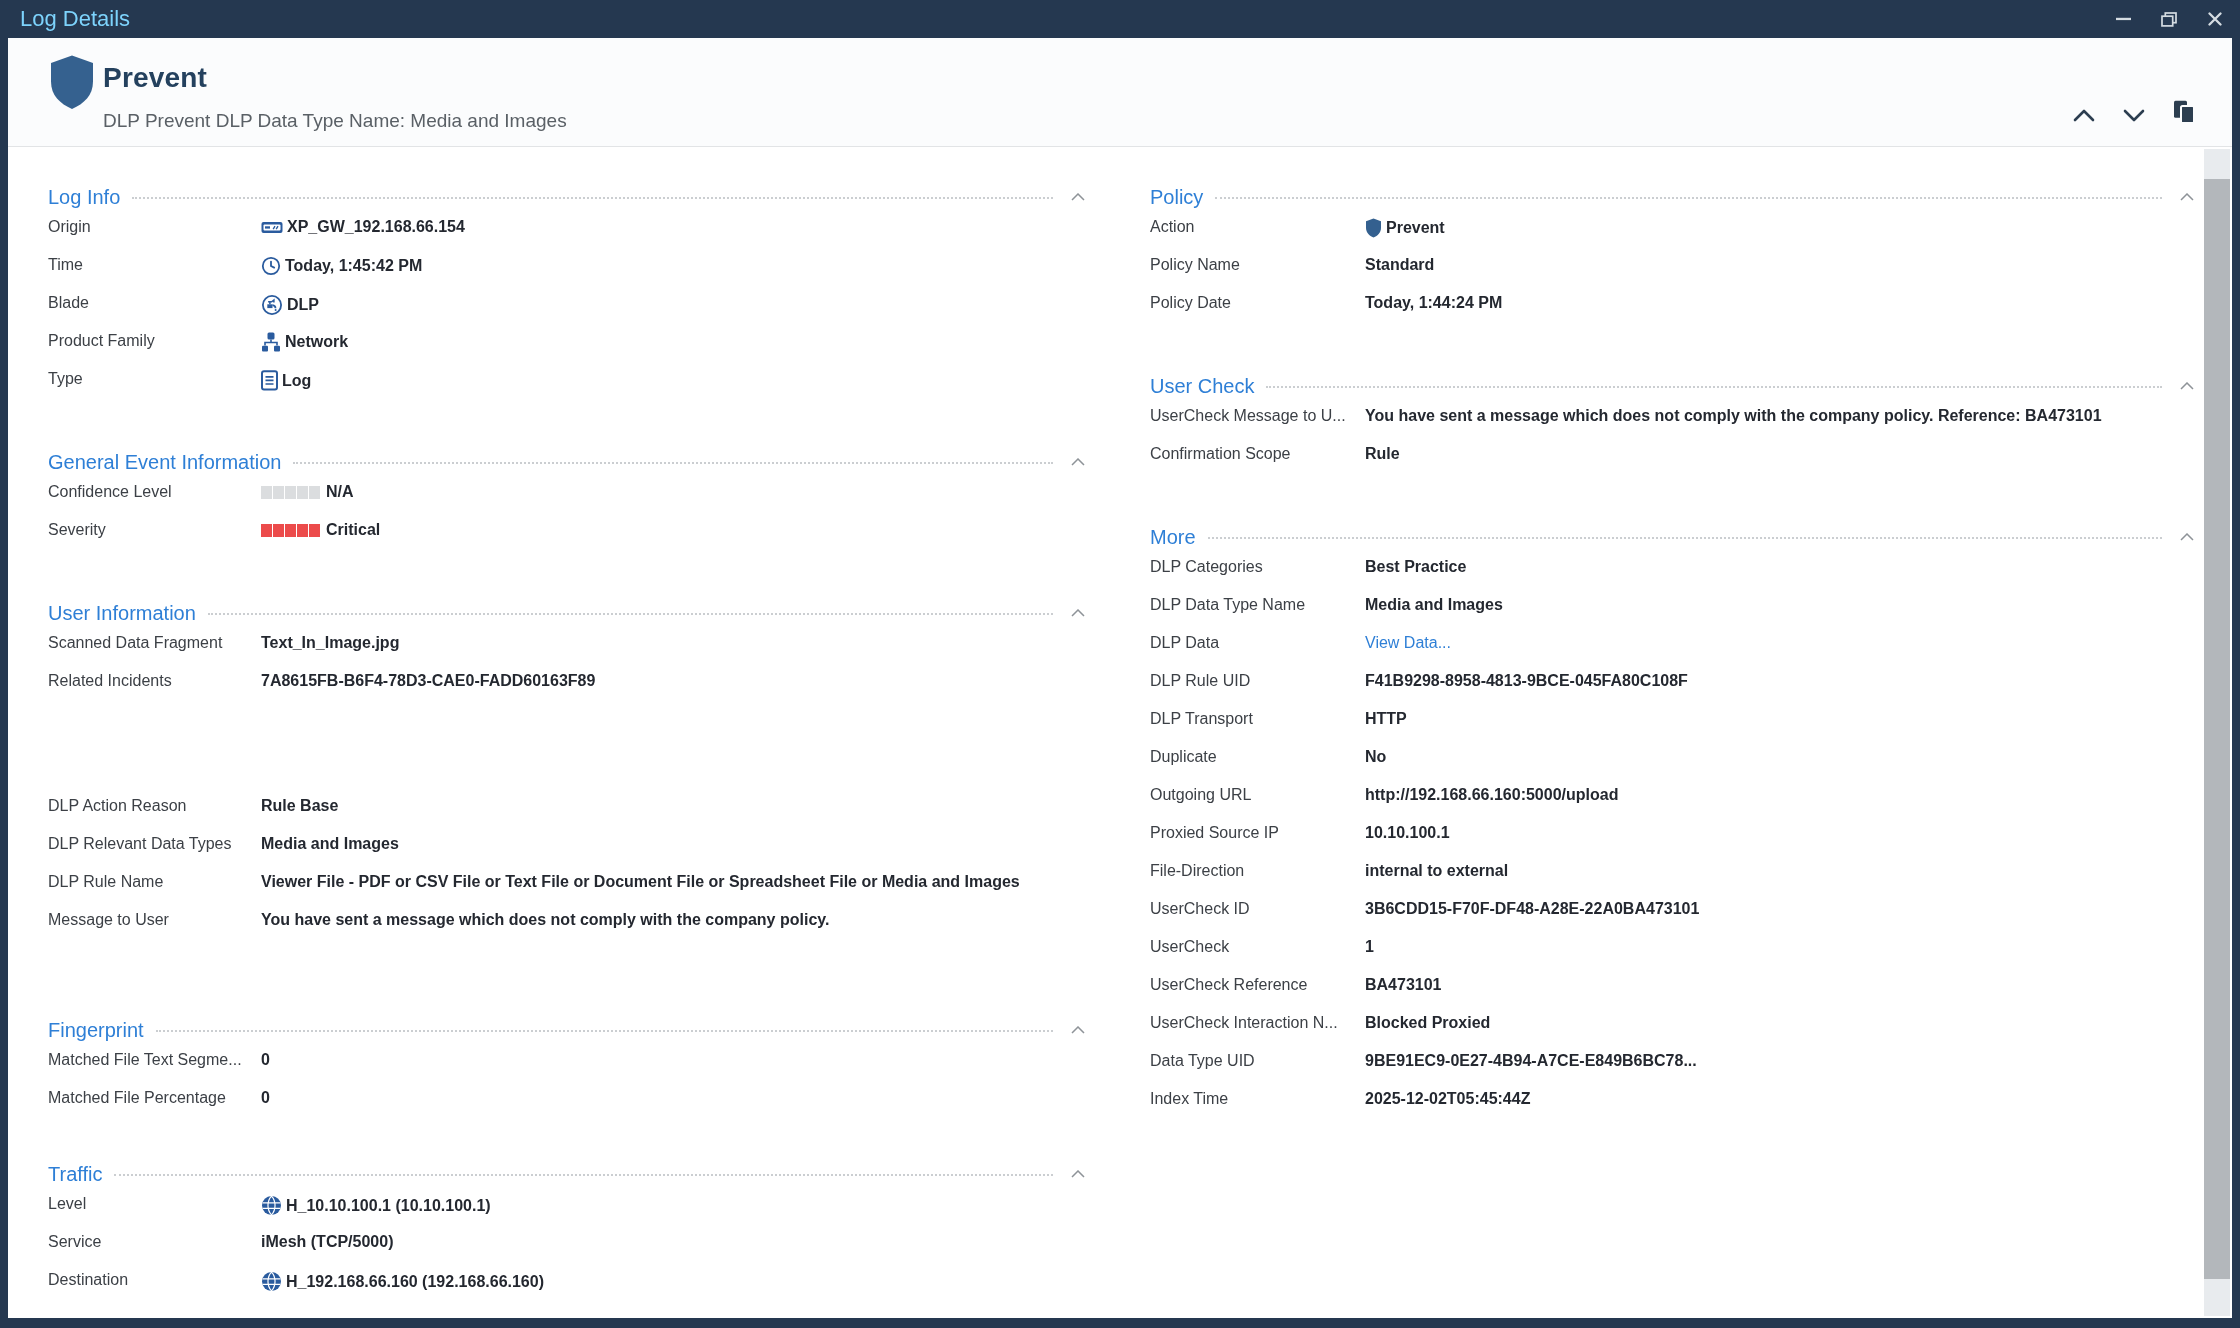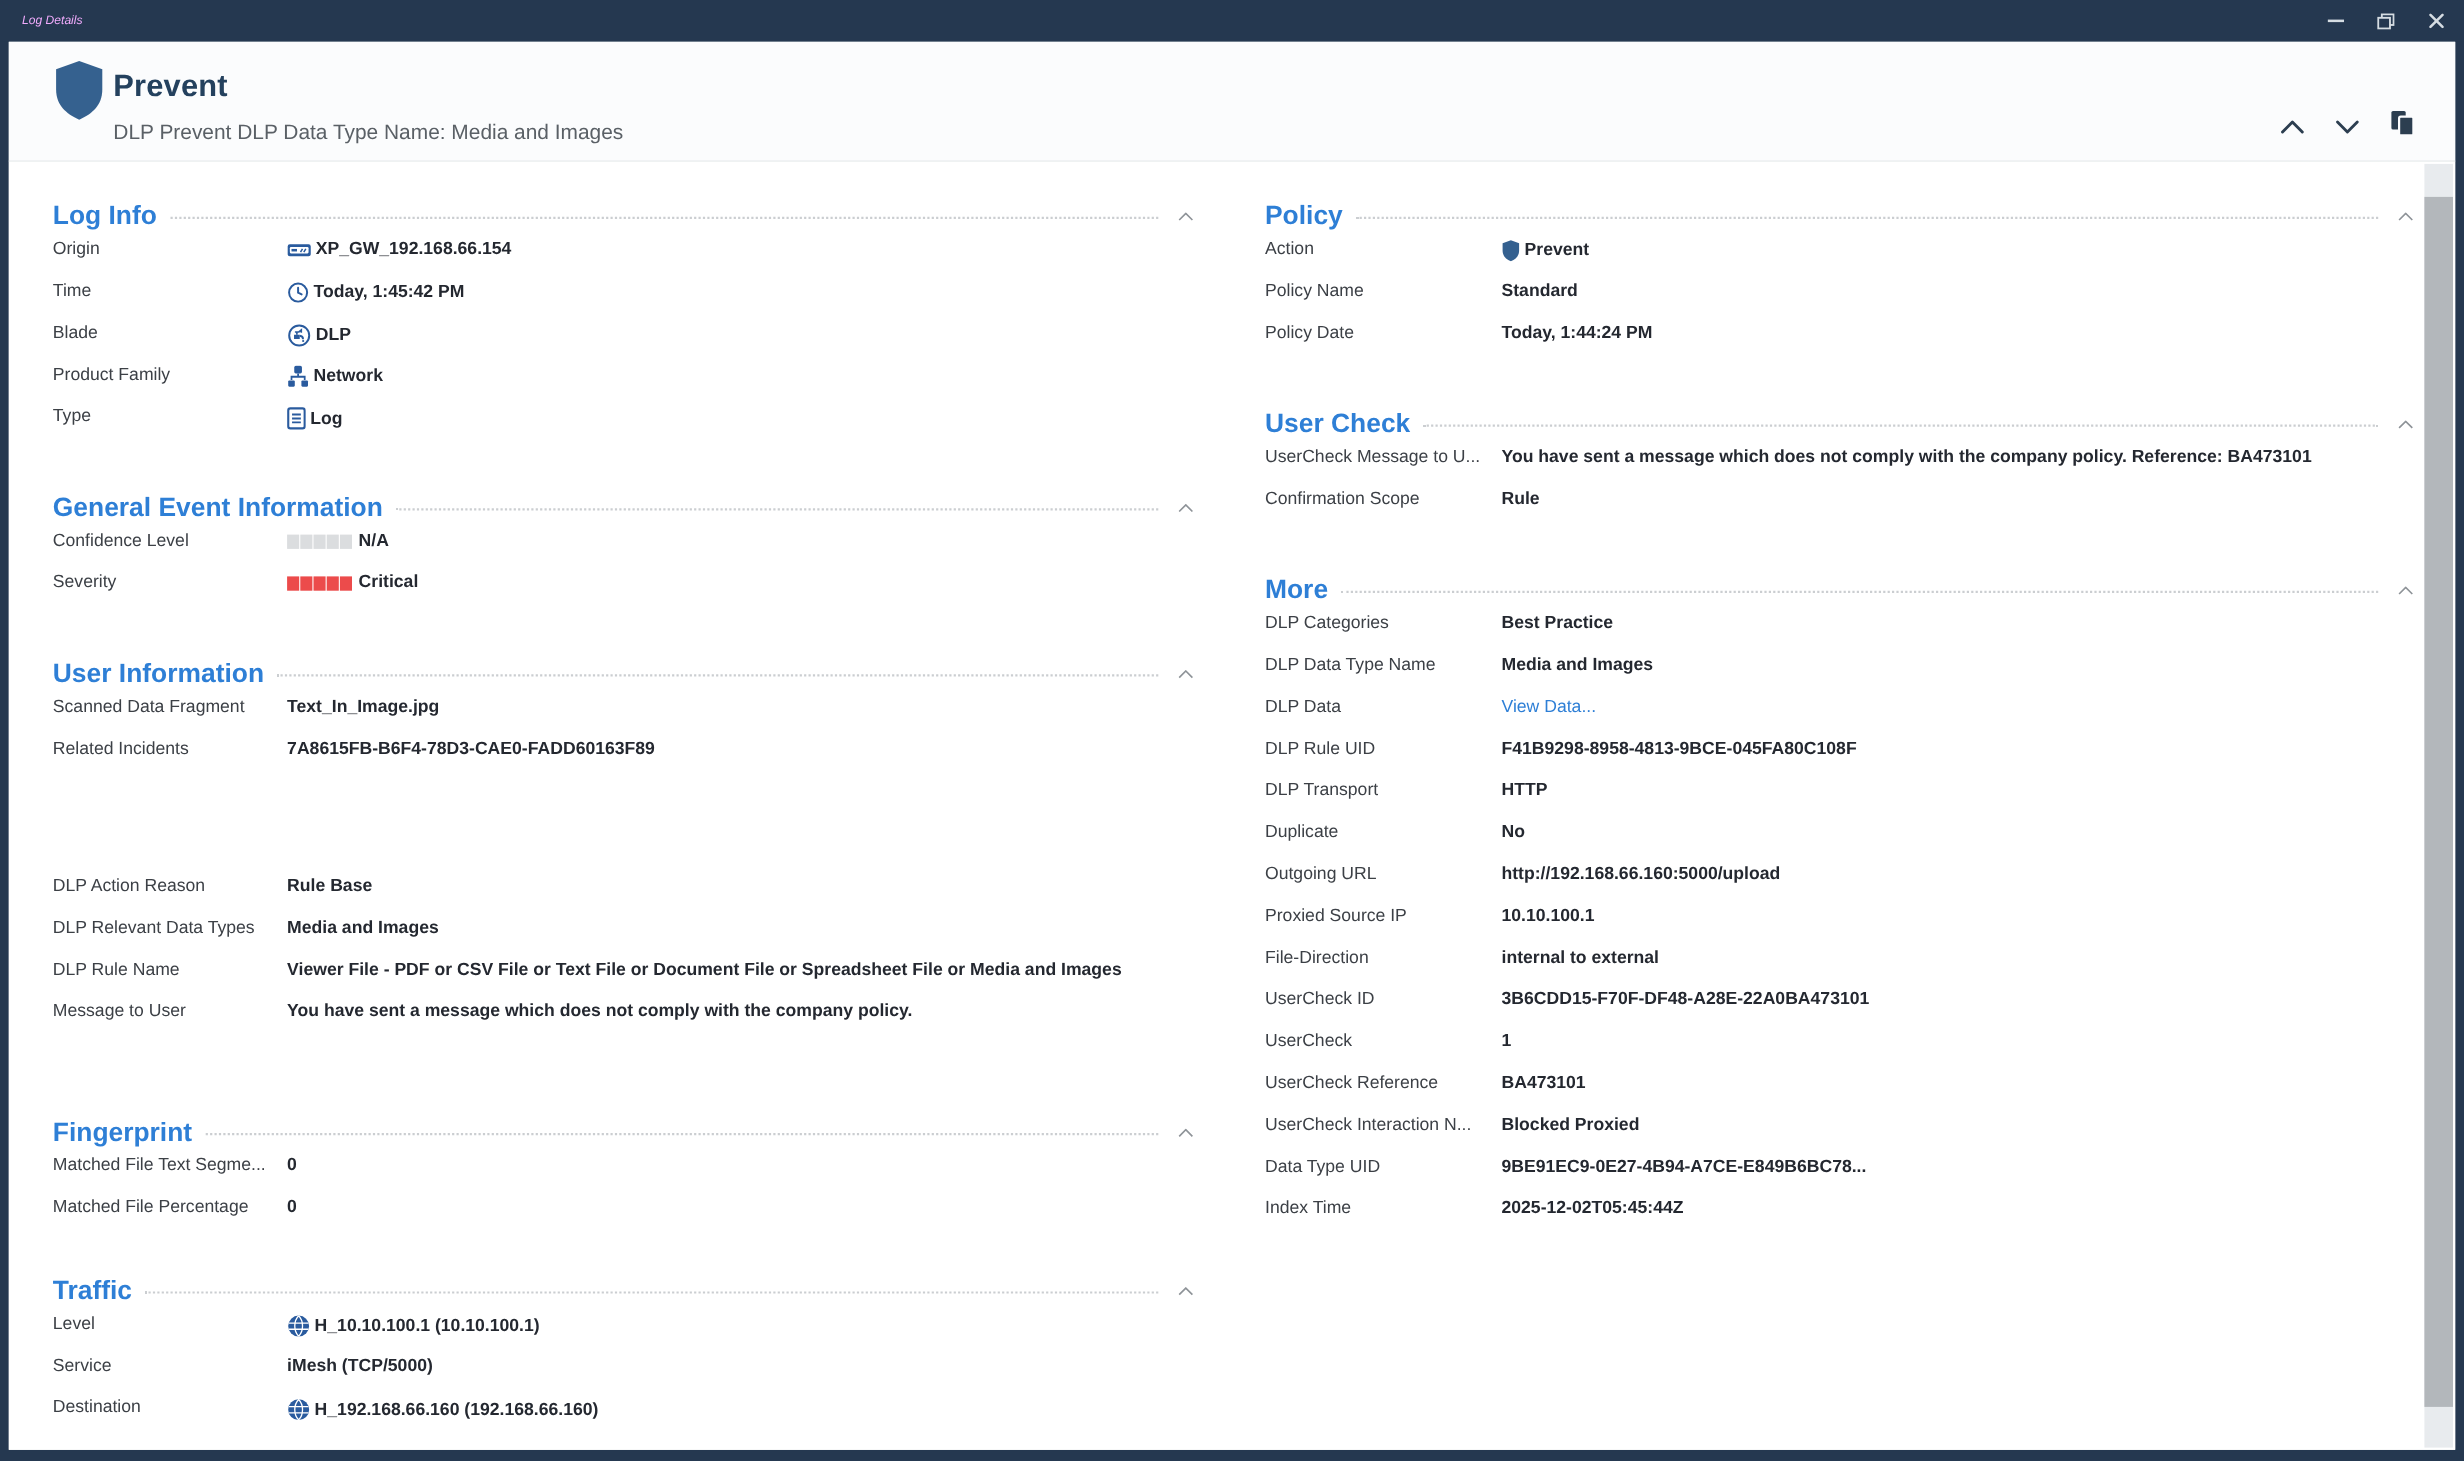--- a/index.html
+++ b/index.html
@@ -1,39 +1,39 @@
 <!DOCTYPE html>
 <html><head>
 <meta charset="utf-8">
 <style>
   html,body{margin:0;padding:0;width:2240px;height:1328px;overflow:hidden;
     font-family:"Liberation Sans","DejaVu Sans",sans-serif;background:#253850;}
   .window{position:absolute;inset:0;background:#253850;}
   
   .titlebar{position:absolute;left:0;top:0;right:0;height:38px;background:#253850;}
-  .titlebar .wtitle{position:absolute;left:20px;top:0;line-height:38px;font-size:11px;color:#f0abfc;font-style:italic;}
+  .titlebar .wtitle{position:absolute;left:20px;top:0;line-height:38px;font-size:22px;color:#7dd3fc;}
   .win-controls{position:absolute;right:14px;top:0;height:38px;display:flex;align-items:center;gap:24px;}
   .win-btn{display:flex;align-items:center;justify-content:center;width:22px;height:24px;cursor:pointer;}
   
   .main{position:absolute;left:8px;right:8px;top:38px;bottom:10px;background:#fff;}
   
   .header{position:absolute;left:0;right:0;top:0;height:108px;background:#FBFCFD;border-bottom:1px solid #E2E4E6;}
   .hshield{position:absolute;left:40px;top:16px;}
   .htitle{position:absolute;left:95px;top:24px;font-size:28px;font-weight:700;color:#24415E;letter-spacing:.2px;}
   .hsub{position:absolute;left:95px;top:72px;font-size:19px;color:#5A6066;}
   .header-actions{position:absolute;right:36px;top:68px;display:flex;align-items:center;gap:28px;}
   .hact{display:flex;align-items:center;justify-content:center;cursor:pointer;}
   
   .content{position:absolute;left:0;right:0;top:109px;bottom:0;background:#fff;}
   .col{position:absolute;top:0;bottom:0;}
   .col-left{left:40px;width:1037px;}
   .col-right{left:1142px;width:1044px;}
   .section{position:absolute;left:0;right:0;}
   .sec-head{display:flex;align-items:center;height:26px;}
-  .sec-title{font-size:24px;color:#2E7FD6;white-space:nowrap;font-weight:bold;}
+  .sec-title{font-size:20px;color:#2E7FD6;white-space:nowrap;}
   .sec-dots{flex:1;height:0;border-top:2px dotted #CBCED1;margin:2px 18px 0 12px;}
   .sec-chev{flex:none;cursor:pointer;}
   .rows{margin-top:8px;}
   .row{display:flex;align-items:flex-start;height:38px;}
   .lab{flex:none;font-size:16px;color:#3C4046;white-space:nowrap;overflow:hidden;}
   .col-left .lab{width:213px;}
   .col-right .lab{width:215px;}
   .valwrap{display:flex;align-items:center;min-width:0;}
   .vicon{display:flex;align-items:center;margin-right:4px;color:#2A5B9E;}
   .val{font-size:16px;font-weight:700;color:#242830;white-space:nowrap;}

